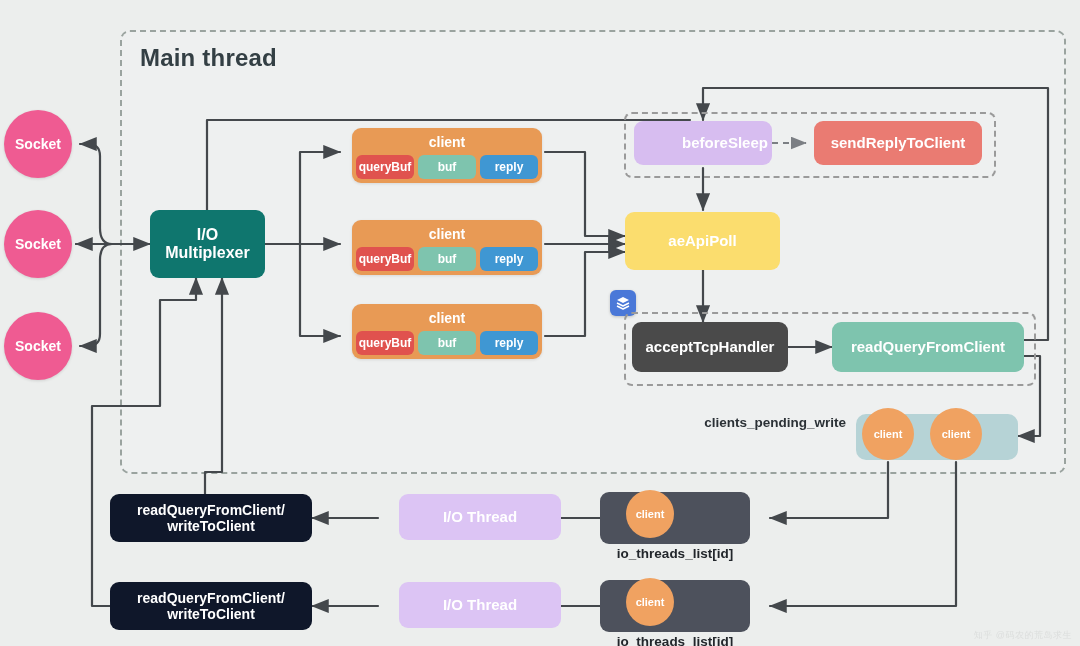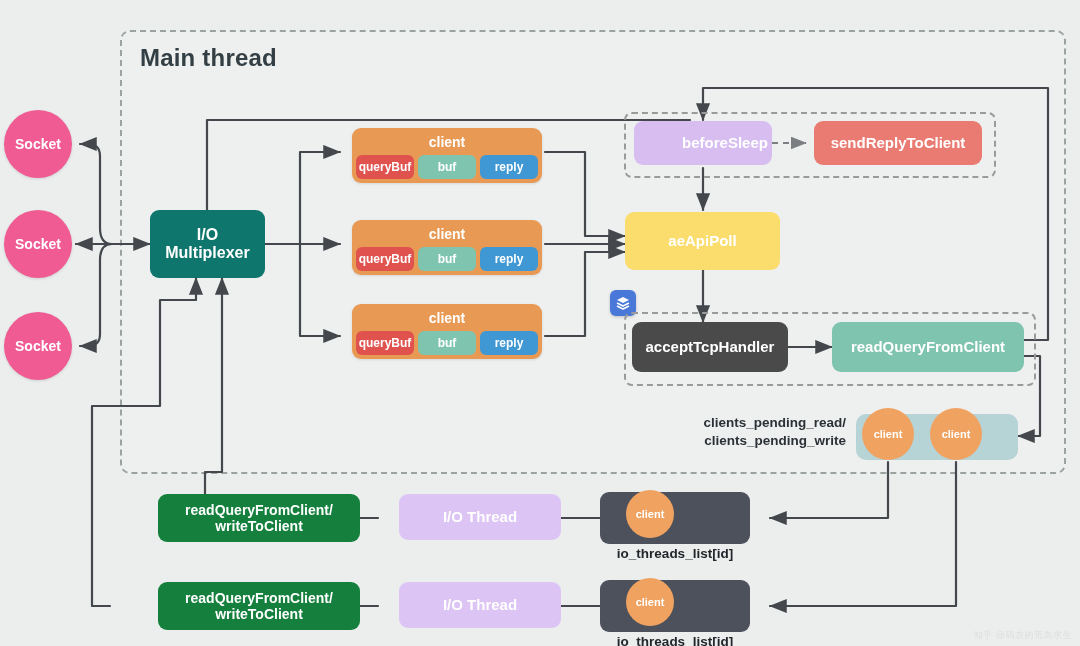--- a/index.html
+++ b/index.html
@@ -39,21 +39,21 @@
   .cell.q{background:#e0524e;}
   .cell.b{background:#7ec4ae;}
   .cell.r{background:#3f97d3;}
 
   .beforesleep{background:#d7bdf0;font-size:15px;}
   .sendreply{background:#ea7b72;font-size:15px;}
   .aeapi{background:#fbdd6e;font-size:15px;}
   .accept{background:#4a4a4a;font-size:15px;}
   .readq{background:#7ec4ae;font-size:15px;}
   .iothread{background:#dcc4f4;font-size:15px;margin-left:21px;}
-  .teal2{background:#15803d;font-size:14px;margin-left:48px;}
+  .teal2{background:#0f172a;font-size:14px;}
 
   .pendbox{position:absolute;background:#b6d3d6;border-radius:10px;}
   .pendlabel{position:absolute;color:#2b3136;font-size:13.5px;font-weight:bold;line-height:1.35;text-align:right;}
 
   .iotbox{position:absolute;background:#4d515c;border-radius:9px;}
   .iotlabel{position:absolute;color:#22262b;font-size:13.5px;font-weight:bold;text-align:center;}
 
   .circ{position:absolute;border-radius:50%;background:#f0a261;display:flex;align-items:center;
         justify-content:center;color:#fff;font-size:11px;font-weight:bold;}
 
@@ -194,21 +194,20 @@
 
   <div class="node rnd accept" style="left:632px;top:322px;width:156px;height:50px;">
     <span>acceptTcpHandler</span>
   </div>
 
   <div class="node rnd readq" style="left:832px;top:322px;width:192px;height:50px;">
     <span>readQueryFromClient</span>
   </div>
 
   <div class="pendlabel" style="left:656px;top:414px;width:190px;">
-    <div>clients_pending_read/</div>
     <div>clients_pending_write</div>
   </div>
 
   <div class="pendbox" style="left:856px;top:414px;width:162px;height:46px;"></div>
   <div class="circ" style="left:862px;top:408px;width:52px;height:52px;">
     <span>client</span>
   </div>
   <div class="circ" style="left:930px;top:408px;width:52px;height:52px;">
     <span>client</span>
   </div>

